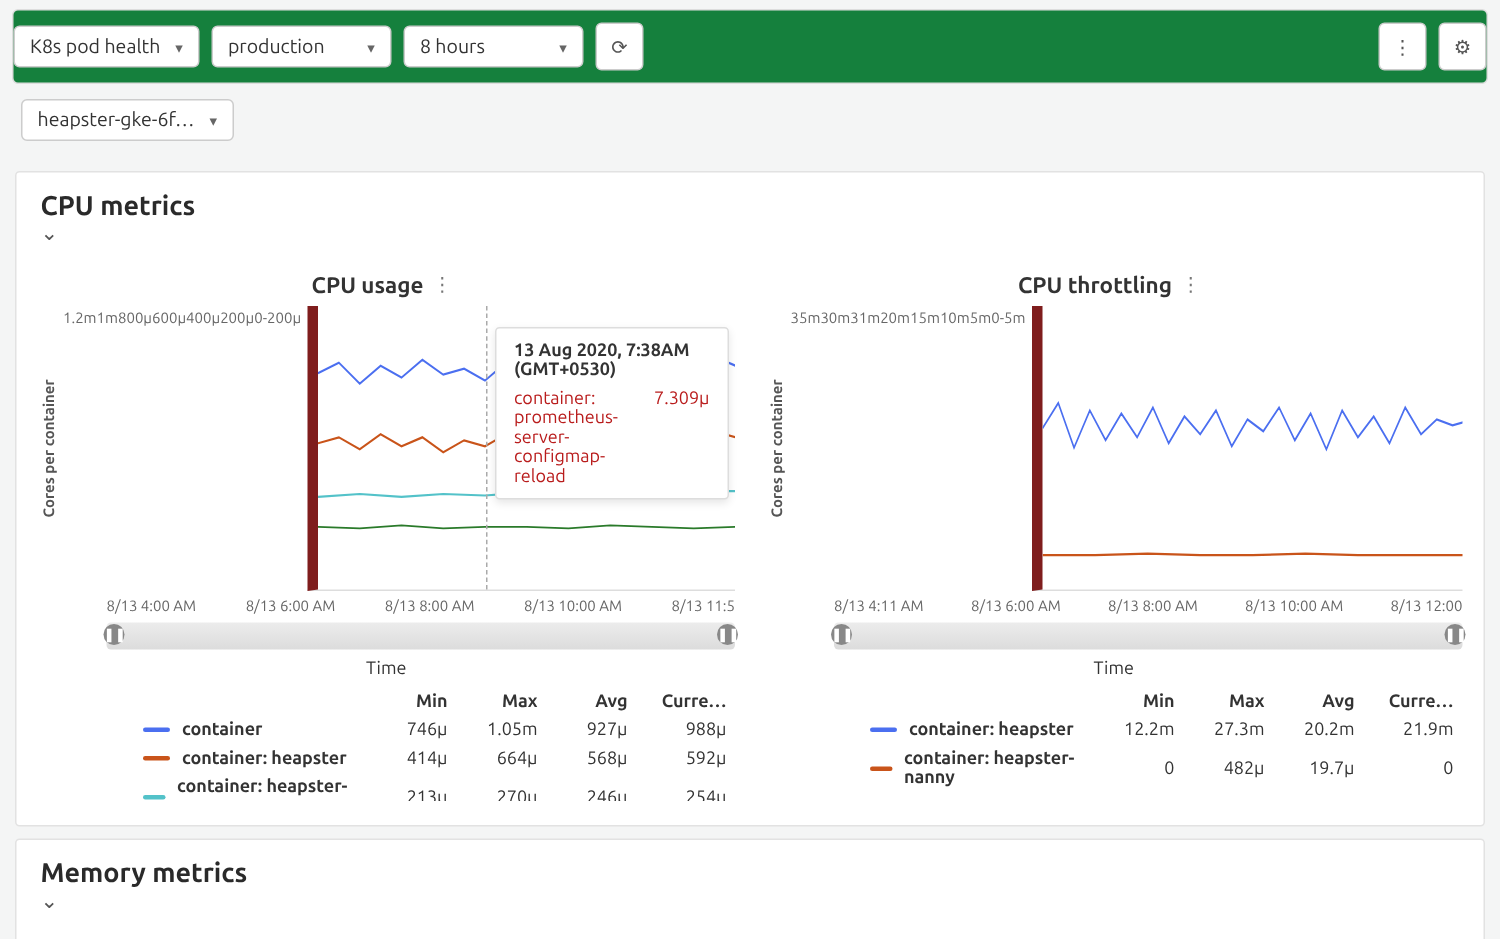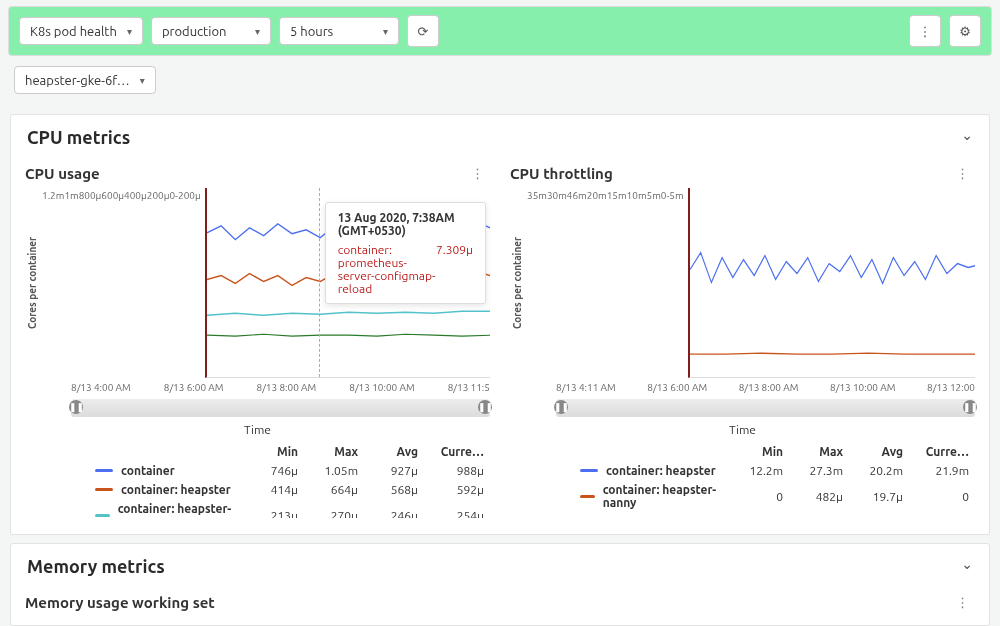--- a/index.html
+++ b/index.html
@@ -7,22 +7,22 @@
     font-family: -apple-system, BlinkMacSystemFont, "Segoe UI", Ubuntu, sans-serif;
     font-size: 13px;
     color: #333;
     background: #f4f5f5;
     width: 1000px;
   }
   .toolbar {
     display: flex;
     align-items: center;
     gap: 8px;
-    padding: 8px 10px;
-    background: #86efac;
+    padding: 8px 0;
+    background: #15803d;
     border: 1px solid #ddd;
     border-radius: 4px;
     margin: 6px 8px;
   }
   .dropdown {
     display: inline-flex;
     align-items: center;
     justify-content: space-between;
     border: 1px solid #ccc;
     border-radius: 4px;
@@ -59,39 +59,40 @@
     border: 1px solid #e2e2e2;
     border-radius: 3px;
     margin: 8px 10px;
   }
   .section-header {
     display: flex;
     align-items: flex-start;
     justify-content: space-between;
     padding: 12px 16px;
     cursor: pointer;
+    flex-direction: column;
   }
   .section-title {
     font-size: 18px;
     font-weight: 700;
     color: #2a2a2a;
   }
   .chevron { font-size: 14px; color: #555; }
   .panels {
     display: flex;
     gap: 20px;
     padding: 6px 14px 16px 14px;
   }
   .panel {
     flex: 1;
     min-width: 0;
   }
   .panel-header {
     display: flex;
-    justify-content: space-between;
+    justify-content: center;
     align-items: center;
     margin-bottom: 6px;
   }
   .panel-title {
     font-weight: 700;
     font-size: 15px;
   }
   .chart-area {
     position: relative;
     height: 190px;
@@ -112,21 +113,21 @@
     justify-content: space-between;
     font-size: 10px;
     color: #666;
     text-align: right;
     padding: 2px 4px 18px 2px;
     min-width: 34px;
   }
   .plot {
     flex: 1;
     position: relative;
-    border-left: 2px solid #7f1d1d;
+    border-left: 7px solid #7f1d1d;
     border-bottom: 1px solid #ddd;
   }
   .x-ticks {
     display: flex;
     justify-content: space-between;
     font-size: 10px;
     color: #666;
     padding: 4px 0 0 46px;
   }
   .brush {
@@ -215,21 +216,21 @@
 <div class="toolbar">
   <div class="dropdown">
     <span>K8s pod health</span>
     <span class="caret">▾</span>
   </div>
   <div class="dropdown">
     <span>production</span>
     <span class="caret">▾</span>
   </div>
   <div class="dropdown">
-    <span>5 hours</span>
+    <span>8 hours</span>
     <span class="caret">▾</span>
   </div>
   <div class="icon-btn">
     <span>⟳</span>
   </div>
   <div class="spacer"></div>
   <div class="icon-btn">
     <span>⋮</span>
   </div>
   <div class="icon-btn">
@@ -342,21 +343,21 @@
     <div class="panel">
       <div class="panel-header">
         <div class="panel-title">CPU throttling</div>
         <span style="cursor:pointer;color:#777;padding:0 6px">⋮</span>
       </div>
       <div class="chart-area">
         <div class="y-axis-label">Cores per container</div>
         <div class="y-ticks">
           <span>35m</span>
           <span>30m</span>
-          <span>46m</span>
+          <span>31m</span>
           <span>20m</span>
           <span>15m</span>
           <span>10m</span>
           <span>5m</span>
           <span>0</span>
           <span>-5m</span>
         </div>
         <div class="plot">
           <svg class="spark" viewBox="0 0 400 190" preserveAspectRatio="none">
             <polyline fill="none" stroke="#4b6ff0" stroke-width="1.5" points="0,82 15,65 30,95 45,70 60,90 75,72 90,88 105,68 120,92 135,74 150,86 165,70 180,94 195,76 210,84 225,68 240,90 255,72 270,96 285,70 300,88 315,74 330,92 345,68 360,86 375,76 390,80 400,78"></polyline>

